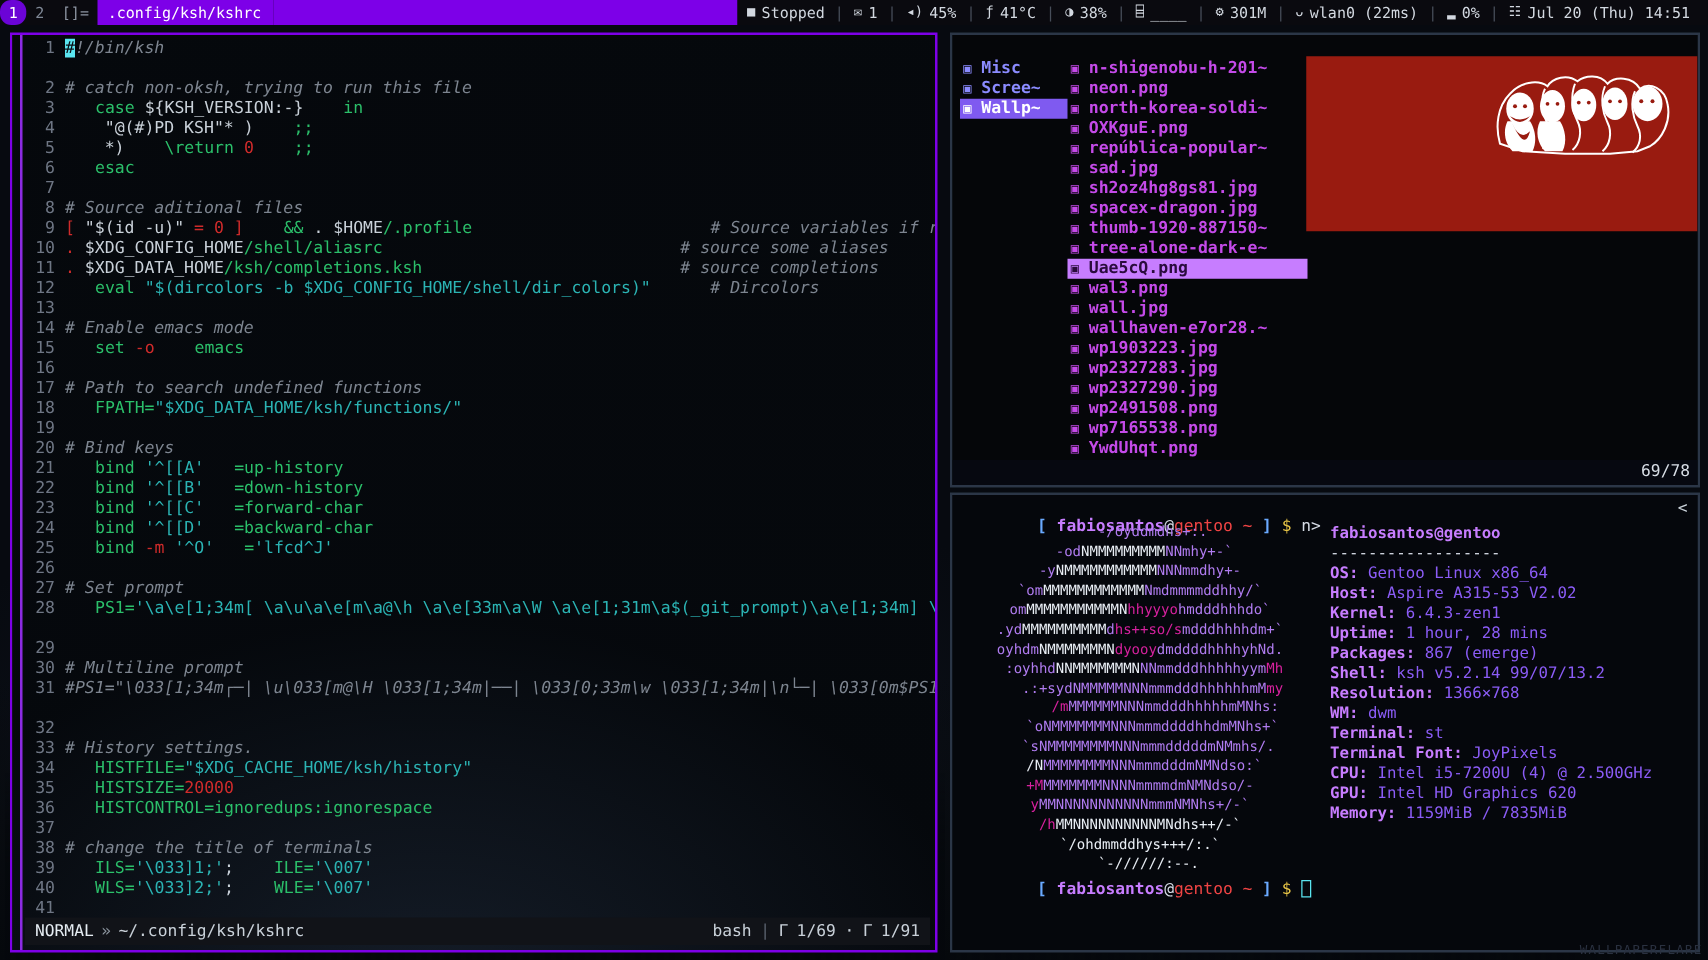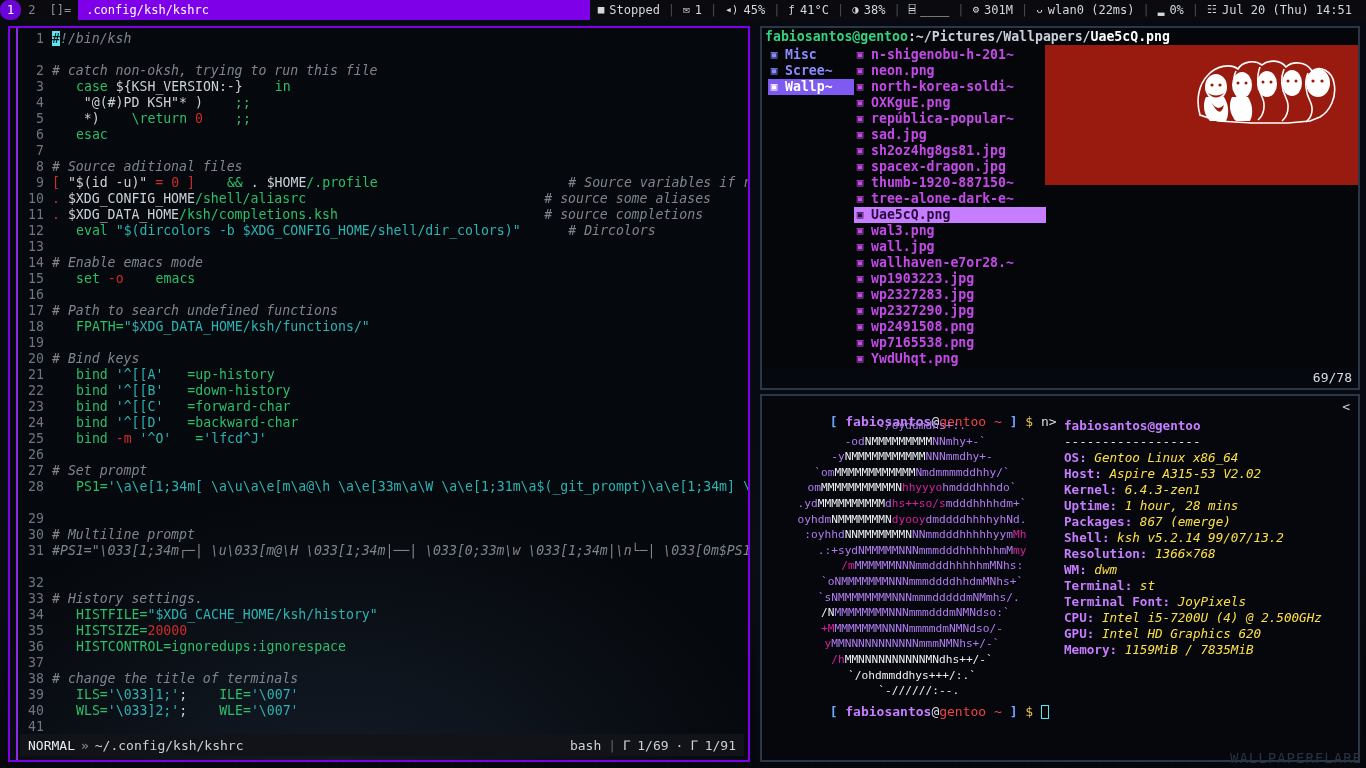--- a/index.html
+++ b/index.html
@@ -128,28 +128,28 @@
   .ascii { position:absolute; left:0; top:22px; width:300px;
      font-size:11.2px; line-height:15.6px; white-space:pre; letter-spacing:0px;
      font-family:"DejaVu Sans Mono", monospace; text-align:center; }
   .a-w { color:#e9eef5; }
   .a-p { color:#b07cf0; }
   .a-m { color:#d6219e; }
   .nf-abs { position:absolute; left:302px; top:22px; width:296px;
      font-size:12.6px; line-height:16px; white-space:pre; }
   .nf-line { height:16px; white-space:pre; }
   .nf-k { color:#c77dff; font-weight:bold; }
-  .nf-v { color:#fde047;font-style:italic; }
+  .nf-v { color:#8b5cf6; }
   .nf-rule { color:#d8dee9; }
   .nf-user { color:#c77dff; font-weight:bold; }
 
   .tm-lastprompt { position:absolute; left:5px; bottom:26px; font-size:13px; white-space:pre; }
   .blockcur { display:inline-block; width:8px; height:14px; border:1px solid #5ae5f0;
      vertical-align:-3px; }
-  .watermark { position:absolute; right:4px; bottom:2px; font-size:14px; color:#2a3140;
+  .watermark { position:absolute; right:4px; bottom:2px; font-size:10px; color:#2a3140;
      letter-spacing:1px; }
 </style>
 </head>
 <body>
 
 <div id="root">
   <div class="stars"></div>
   <div class="wp-mount"></div>
   <div class="wp-trees">
       <div class="wp-tree-row"></div>
@@ -229,23 +229,20 @@
           <span>·</span>
           <span>ᒥ</span>
           <span>1/91</span>
         </span>
       </div>
     </div>
   </div>
 
   <div class="win unfocus" id="fm">
     <div class="fm-inner">
-      <div class="fm-title">
-        <span class="fm-t-user">fabiosantos@gentoo</span><span class="fm-t-path">:~/Pictures/Wallpapers/</span><span class="fm-t-file">Uae5cQ.png</span>
-      </div>
 
       <div class="fm-preview">
         <svg class="flag-art" viewBox="0 0 150 85">
           <g fill="none" stroke="#ffffff" stroke-width="1.6">
             <path d="M8,62 C4,48 6,32 16,22 C24,13 38,10 46,16 C50,9 62,6 70,12 C76,7 88,6 94,14 C100,8 114,8 120,18 C128,12 140,18 142,30 C145,44 138,58 128,64 L118,68 L96,70 L60,70 L26,68 Z"></path>
             <path d="M44,18 C40,26 42,38 46,46 C50,54 48,62 42,66"></path>
             <path d="M68,14 C64,24 66,36 70,44 C74,52 72,62 66,67"></path>
             <path d="M92,16 C88,26 90,37 94,45 C98,53 96,63 90,68"></path>
             <path d="M116,20 C112,29 114,40 118,48 C122,56 120,64 114,69"></path>
           </g>

